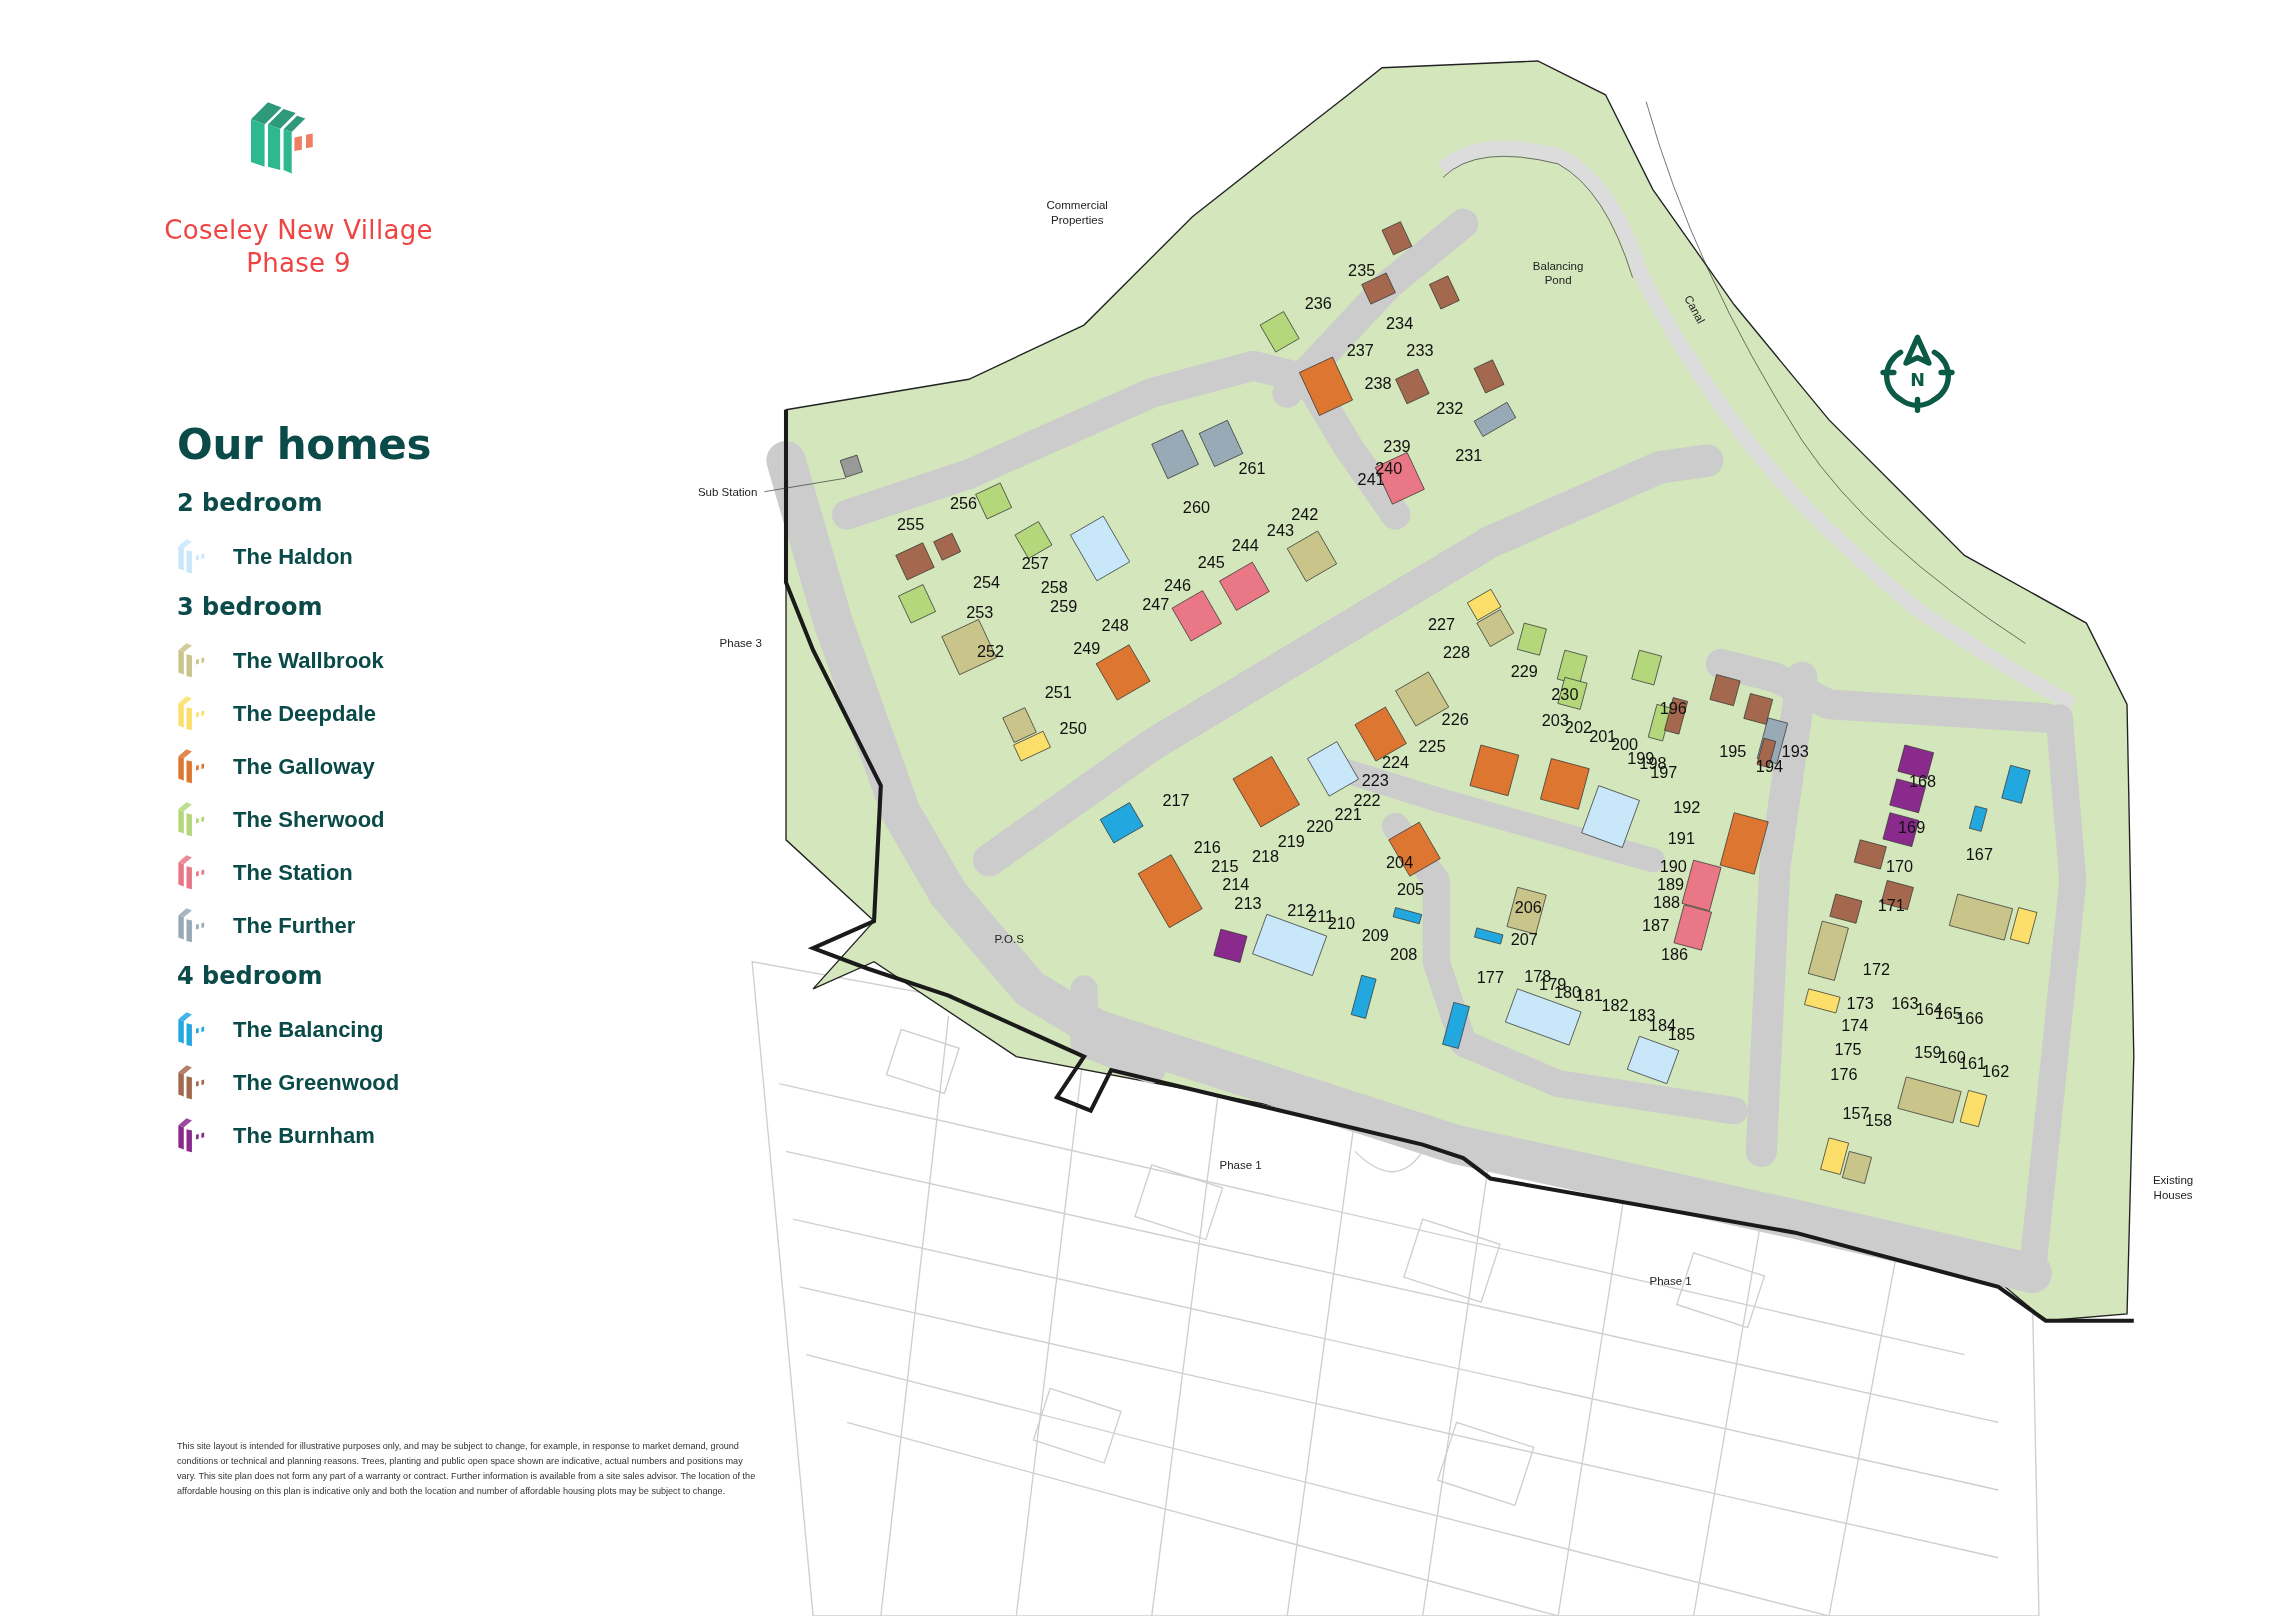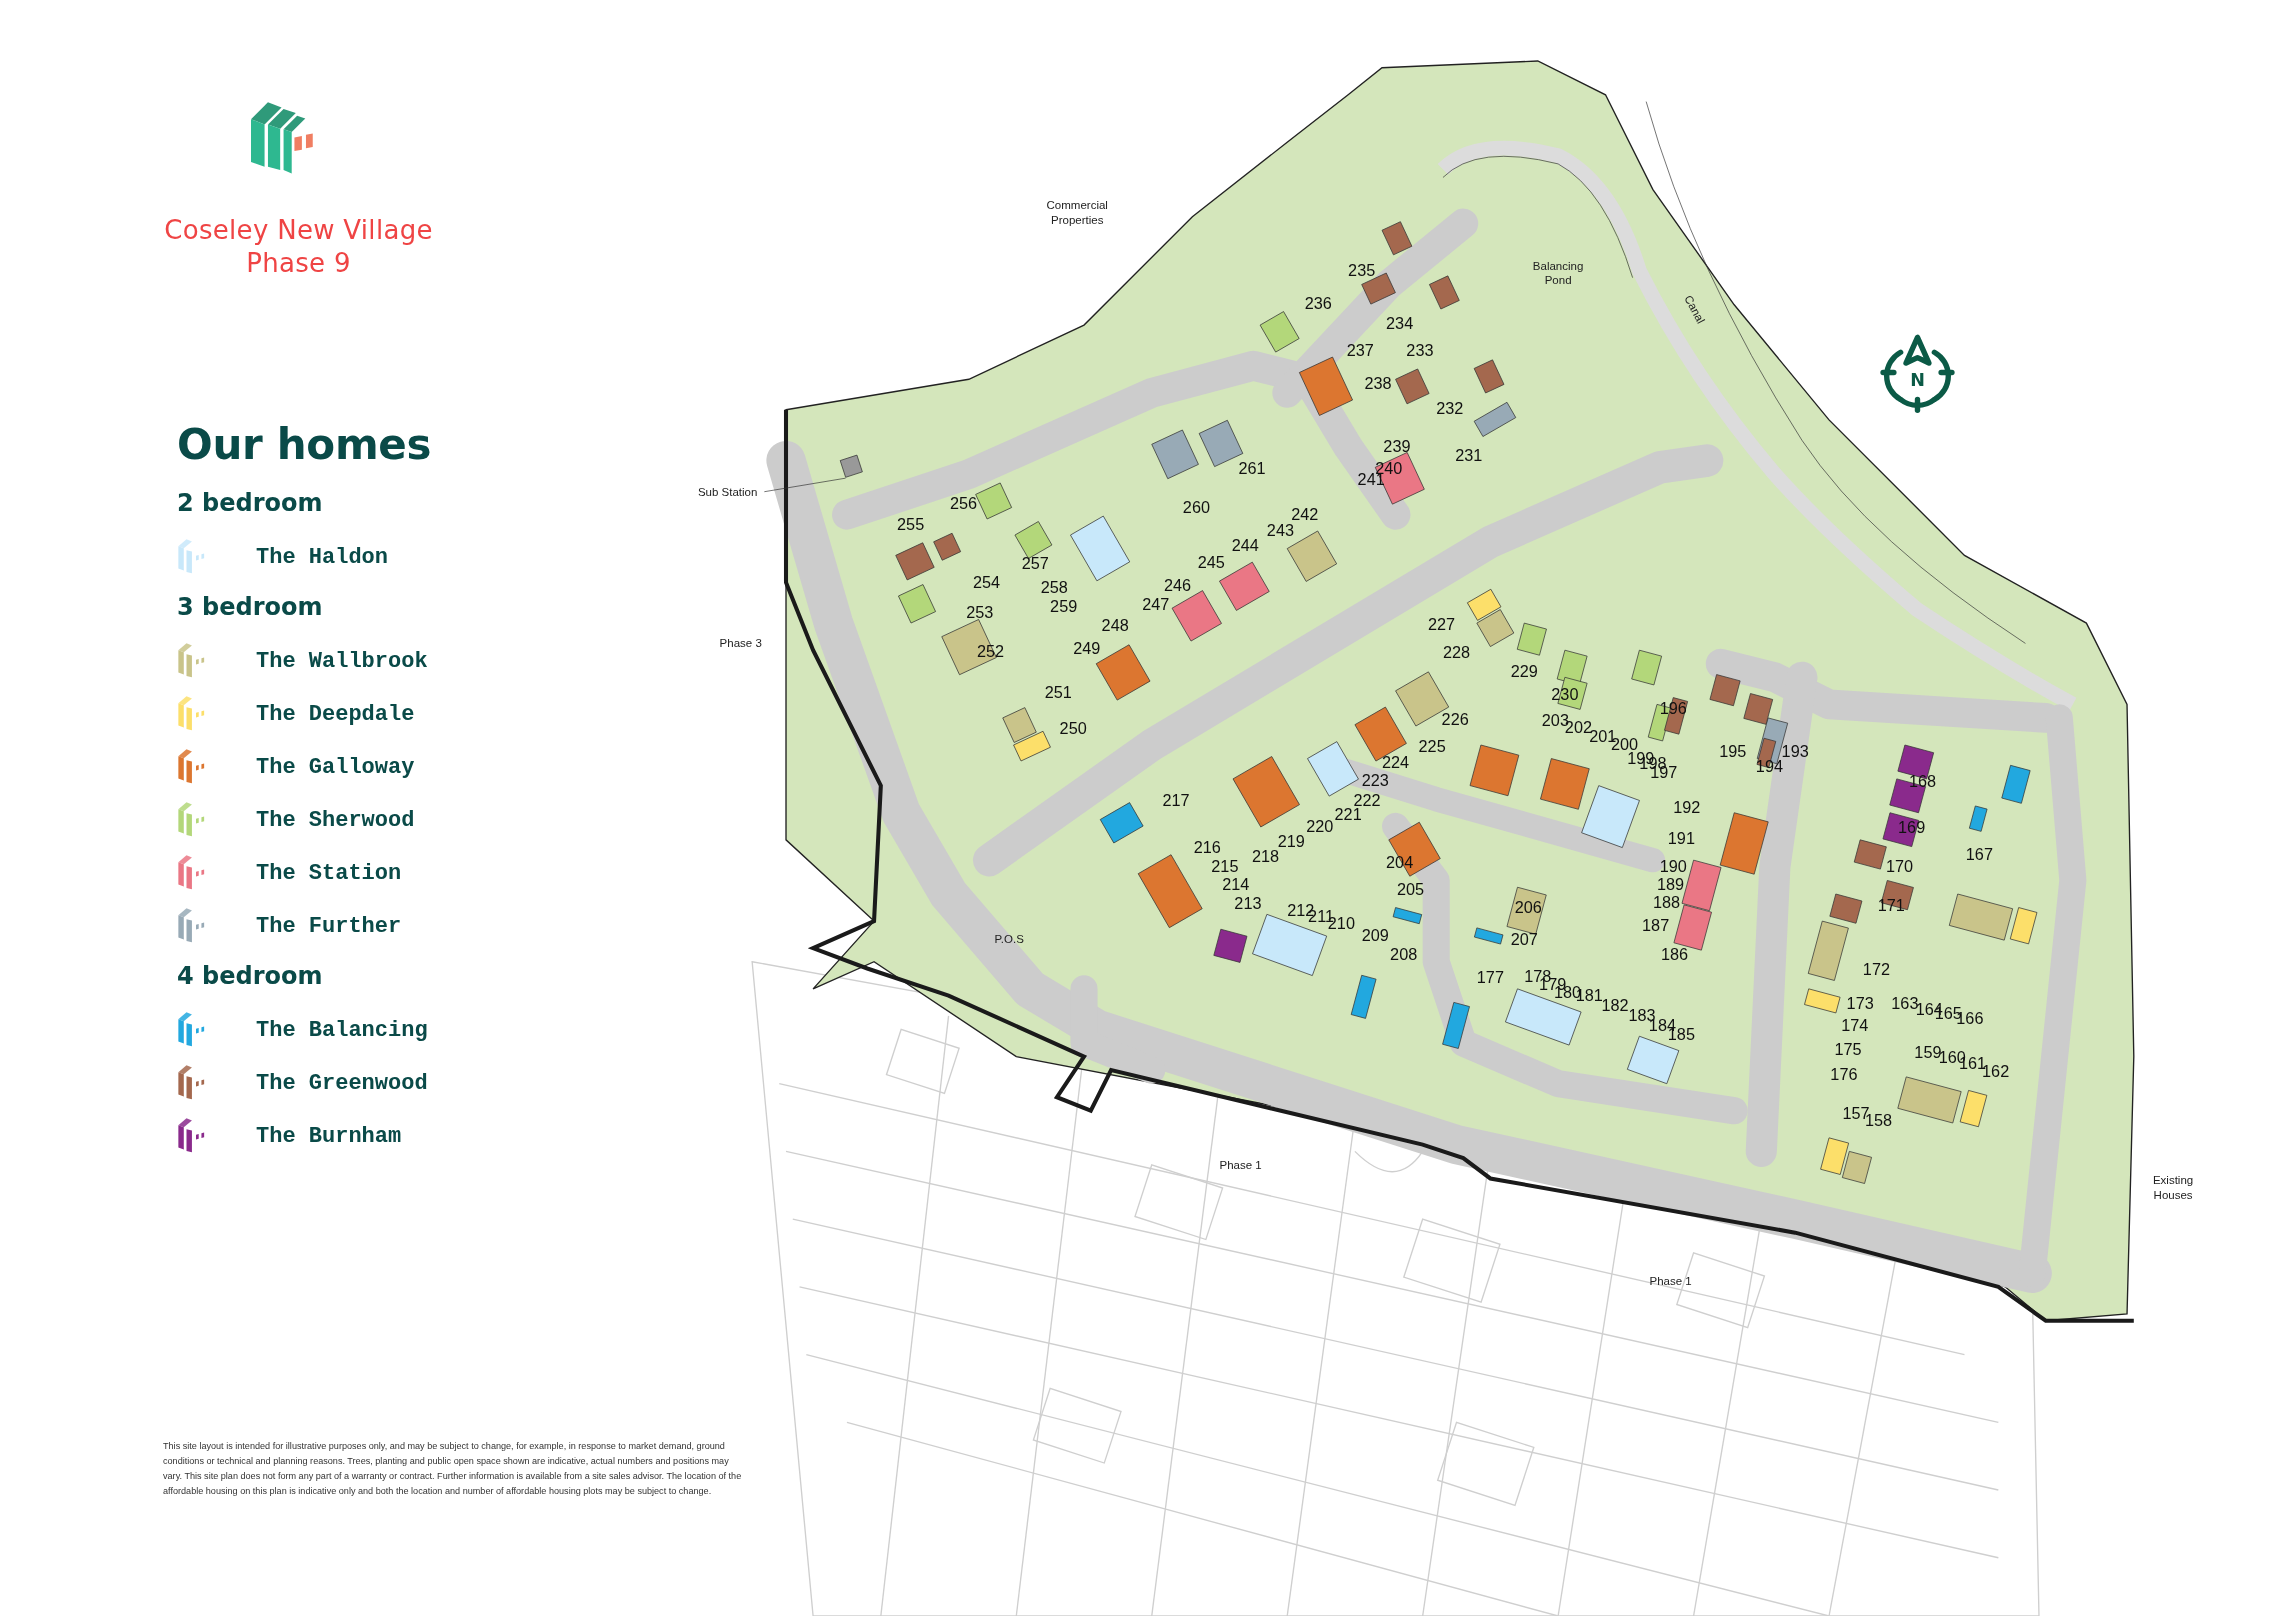--- a/index.html
+++ b/index.html
@@ -5,23 +5,23 @@
   html, body { margin:0; padding:0; background:#ffffff; }
   body { width:2273px; height:1616px; position:relative; overflow:hidden; font-family:"Liberation Sans", sans-serif; }
   .brand { position:absolute; left:163px; top:102px; width:271px; text-align:center; }
   .brand-logo { width:95px; height:75px; margin:0 auto; }
   .brand-title { margin-top:35px; color:#ef4444; font-size:26px; line-height:33px; letter-spacing:0.3px; font-family:"DejaVu Sans", sans-serif; }
   .legend { position:absolute; left:177px; top:420px; width:284px; color:#0a4a48; }
   .legend-title { font-size:42px; font-weight:bold; font-family:"DejaVu Sans", sans-serif; margin:0 0 20.3px 0; letter-spacing:-0.3px; }
   .legend-group { font-size:24px; font-weight:bold; font-family:"DejaVu Sans", sans-serif; margin:0 0 23px 0; }
   .legend-item { display:flex; align-items:center; height:34px; margin:0 0 19px 0; }
   .legend-item svg { width:38px; height:38px; flex:0 0 38px; }
-  .legend-item span { margin-left:41px; font-size:22px; font-weight:bold; font-family:Liberation Mono, monospace; }
+  .legend-item span { margin-left:18px; font-size:22px; font-weight:bold; font-family:Liberation Sans, sans-serif; }
   .legend-group.gap { margin-top:18px; }
-  .disclaimer { position:absolute; left:163px; top:1439px; width:583px; font-size:9.1px; line-height:15px; color:#333; font-family:"Liberation Sans Narrow","Liberation Sans", sans-serif; }
+  .disclaimer { position:absolute; left:177px; top:1439px; width:583px; font-size:9.1px; line-height:15px; color:#333; font-family:"Liberation Sans Narrow","Liberation Sans", sans-serif; }
   .map { position:absolute; left:0; top:0; width:2273px; height:1616px; }
   .map text { font-family:"Liberation Sans", sans-serif; }
   .plotnum { font-size:24px; fill:#111; }
   .area-label { font-size:17px; fill:#222; }
   .compass { position:absolute; left:1880px; top:332px; width:75px; height:81px; }
 </style>
 </head>
 <body>
 
 <svg class="map" viewBox="0 0 3355 2386" xmlns="http://www.w3.org/2000/svg">

